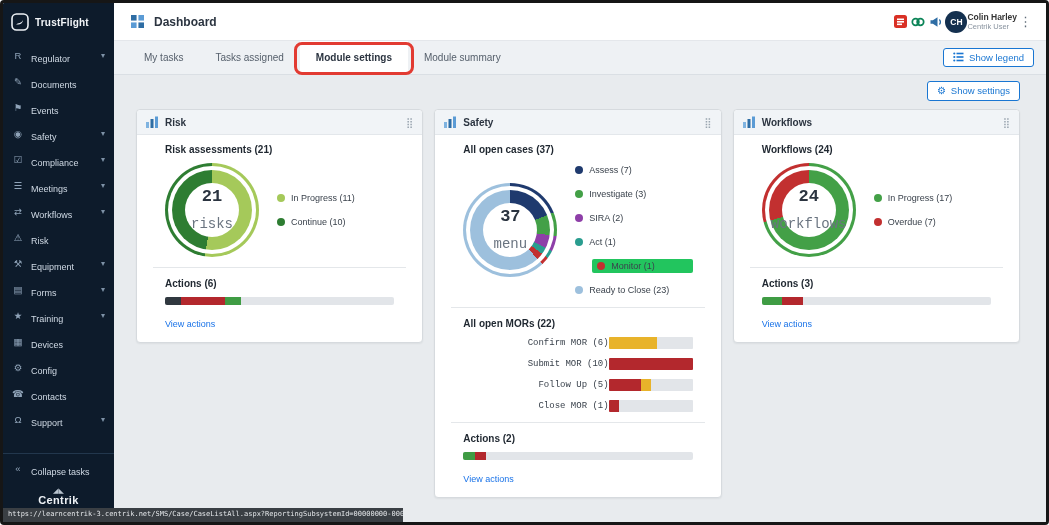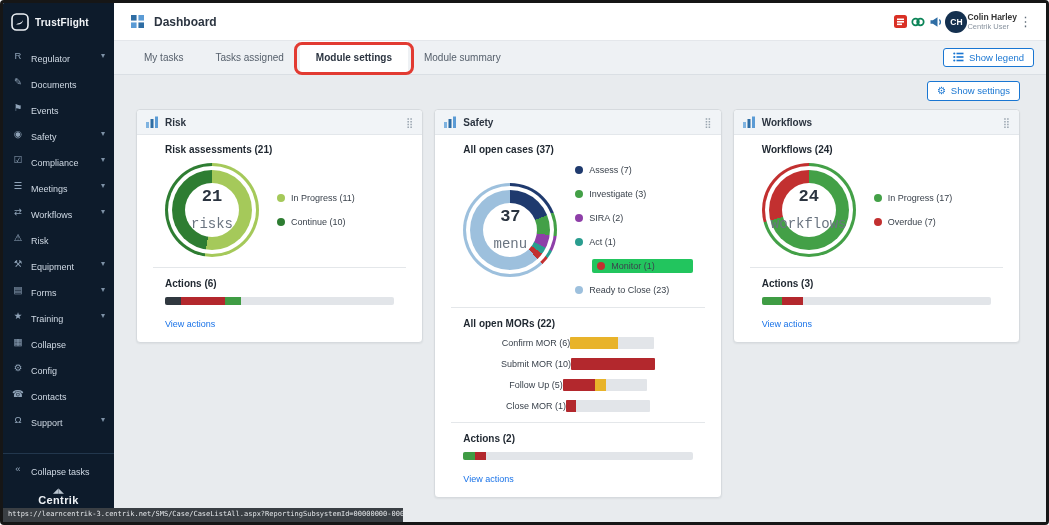--- a/index.html
+++ b/index.html
@@ -66,21 +66,21 @@
   .donut-value { font-size:17px; font-weight:bold; color:#2b3440; line-height:1; }
   .donut-unit { font-size:14px; color:#6a7480; margin-top:11px; }
 
   .legend { flex:1; display:flex; flex-direction:column; gap:10px; min-width:0; }
   .legend-item { display:flex; align-items:center; gap:6px; font-size:9px; color:#3a424c; padding:2px 5px; border-radius:2px; cursor:pointer; }
   .legend-item.hl { background:#22c55e;margin-left:22px; }
   .dot { width:8px; height:8px; border-radius:50%; flex-shrink:0; }
 
   .divider { border-top:1px solid #e4e7ea; margin:10px -12px; }
 
-  .mor-row { display:flex; align-items:center; justify-content:center; margin-bottom:9px; }
+  .mor-row { display:flex; align-items:center; justify-content:flex-end; margin-bottom:9px;font-family:Liberation Mono, monospace; }
   .mor-label { font-size:9px; color:#3a424c; }
   .mor-track { width:84px; height:12px; background:#e2e5e9; border-radius:1px; display:flex; overflow:hidden; flex-shrink:0; }
   .seg { height:100%; display:block; flex-shrink:0; }
 
   .stack-track { height:8px; background:#e2e5e9; border-radius:2px; display:flex; overflow:hidden; margin:6px 0 8px; }
   .view-link { display:inline-block; font-size:9px; color:#1a73e8; cursor:pointer; text-decoration:none; }
 
   .statusbar { position:absolute; left:0; bottom:0; background:#3a3f44; color:#e3e6e9; font-family:"DejaVu Sans Mono", monospace; font-size:7px; line-height:1.3; padding:2px 5px 3px; max-width:400px; white-space:nowrap; overflow:hidden; z-index:10; }
 </style>
 </head>
@@ -146,21 +146,21 @@
           <span class="nav-label">Forms</span>
           <span class="nav-chevron">▾</span>
         </div>
         <div class="nav-item">
           <span class="nav-icon">★</span>
           <span class="nav-label">Training</span>
           <span class="nav-chevron">▾</span>
         </div>
         <div class="nav-item">
           <span class="nav-icon">▦</span>
-          <span class="nav-label">Collapse</span>
+          <span class="nav-label">Devices</span>
         </div>
         <div class="nav-item">
           <span class="nav-icon">⚙</span>
           <span class="nav-label">Config</span>
         </div>
         <div class="nav-item">
           <span class="nav-icon">☎</span>
           <span class="nav-label">Contacts</span>
         </div>
         <div class="nav-item">

